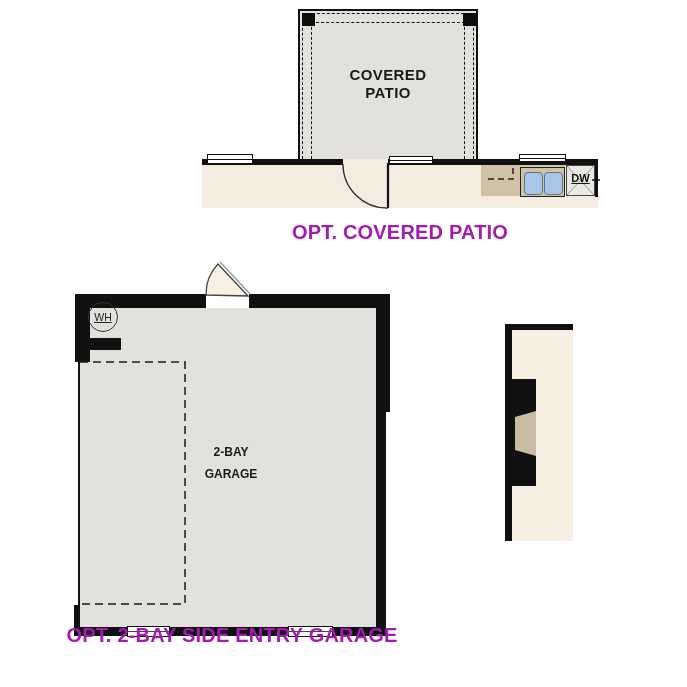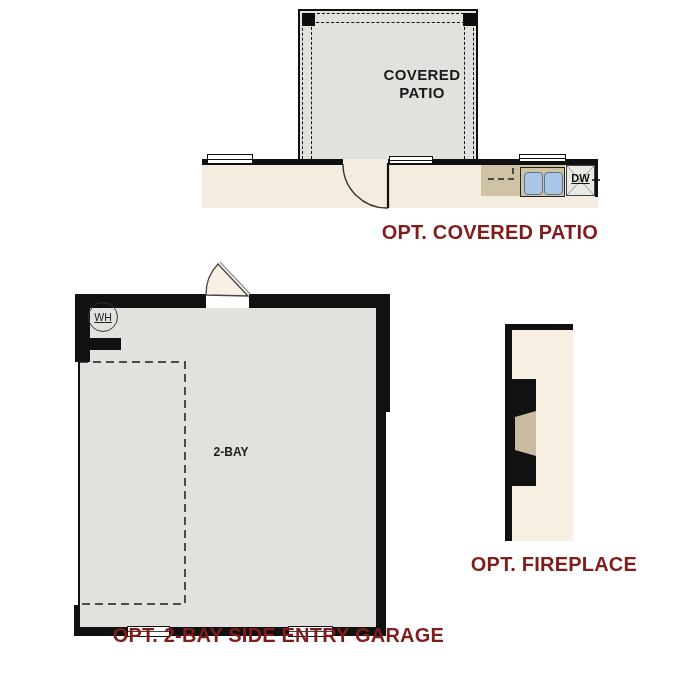--- a/index.html
+++ b/index.html
@@ -5,22 +5,22 @@
   html,body{margin:0;padding:0;background:#fff;}
   #canvas{
     position:relative;width:687px;height:687px;background:#ffffff;
     font-family:"Liberation Sans",sans-serif;overflow:hidden;
   }
   .abs{position:absolute;box-sizing:border-box;text-decoration:underline;}
   .wall{background:#111111;}
   .floor-gray{background:#e2e1de;}
   .beige{background:#f4ecdf;}
   .caption{
-    position:absolute;text-align:right;font-weight:bold;font-size:20px;
-    color:#7f1d1d;letter-spacing:0.2px;white-space:nowrap;z-index:6;
+    position:absolute;text-align:center;font-weight:bold;font-size:20px;
+    color:#a21caf;letter-spacing:0.2px;white-space:nowrap;z-index:6;
   }
   .room-label{
     position:absolute;text-align:center;font-weight:bold;color:#1a1a1a;z-index:6;
   }
   .window{
     position:absolute;background:#ffffff;border:1.5px solid #111;box-sizing:border-box;z-index:4;
   }
   .window .pane-line{
     position:absolute;left:0;right:0;top:45%;height:1px;background:#111;
   }
@@ -37,21 +37,21 @@
 </head>
 <body>
 
 <div id="canvas">
 
   <div class="abs floor-gray" style="left:298px;top:9px;width:180px;height:150px;border:2px solid #111;border-bottom:none;"></div>
   <div class="dash-frame" style="left:302px;top:13px;width:172px;height:146px;"></div>
   <div class="dash-frame" style="left:311px;top:22px;width:154px;height:137px;"></div>
   <div class="post" style="left:302px;top:13px;"></div>
   <div class="post" style="left:463px;top:13px;"></div>
-  <div class="room-label" style="left:298px;top:66px;width:180px;font-size:15px;line-height:18px;letter-spacing:0.4px;padding-left:34px;">
+  <div class="room-label" style="left:298px;top:66px;width:180px;font-size:15px;line-height:18px;letter-spacing:0.4px;">
     <span style="display:block">COVERED</span>
     <span style="display:block">PATIO</span>
   </div>
 
   <div class="abs beige" style="left:202px;top:159px;width:396px;height:49px;"></div>
   <div class="abs wall" style="left:202px;top:159px;width:141px;height:6px;"></div>
   <div class="abs wall" style="left:388px;top:159px;width:210px;height:6px;"></div>
   <div class="abs wall" style="left:595px;top:159px;width:3px;height:38px;"></div>
 
   <div class="window" style="left:207px;top:154px;width:46px;height:10px;">
@@ -91,30 +91,30 @@
 
   <div class="vent" style="left:127px;top:626px;width:43px;height:11px;">
       <div class="pane-line"></div>
     </div>
   <div class="vent" style="left:288px;top:626px;width:45px;height:11px;">
       <div class="pane-line"></div>
     </div>
 
   <div class="room-label" style="left:131px;top:441px;width:200px;font-size:12px;line-height:22px;">
     <span style="display:block">2-BAY</span>
+    <span style="display:block">GARAGE</span>
   </div>
 
   <div class="caption" style="left:20px;top:624px;width:424px;">OPT. 2-BAY SIDE ENTRY GARAGE</div>
 
   <div class="abs" style="left:505px;top:324px;width:68px;height:217px;background:#f6efe2;"></div>
   <div class="abs wall" style="left:505px;top:324px;width:68px;height:6px;"></div>
   <div class="abs wall" style="left:505px;top:324px;width:7px;height:217px;"></div>
   <div class="abs wall" style="left:512px;top:379px;width:24px;height:107px;"></div>
 
-  <div class="caption" style="left:437px;top:553px;width:200px;">OPT. FIREPLACE</div>
 
   <svg id="lines-layer" width="687" height="687" viewBox="0 0 687 687">
 
     <path d="M 343 164 A 44 44 0 0 0 388 208" fill="none" stroke="#333" stroke-width="1.4"></path>
     <line x1="388" y1="163" x2="388" y2="208" stroke="#111" stroke-width="2.2"></line>
 
     <path d="M 488 179 L 513 179 L 513 165" fill="none" stroke="#222" stroke-width="1.5" stroke-dasharray="6 4"></path>
 
     <line x1="567" y1="166" x2="594" y2="195" stroke="#999" stroke-width="1"></line>
     <line x1="594" y1="166" x2="567" y2="195" stroke="#999" stroke-width="1"></line>

